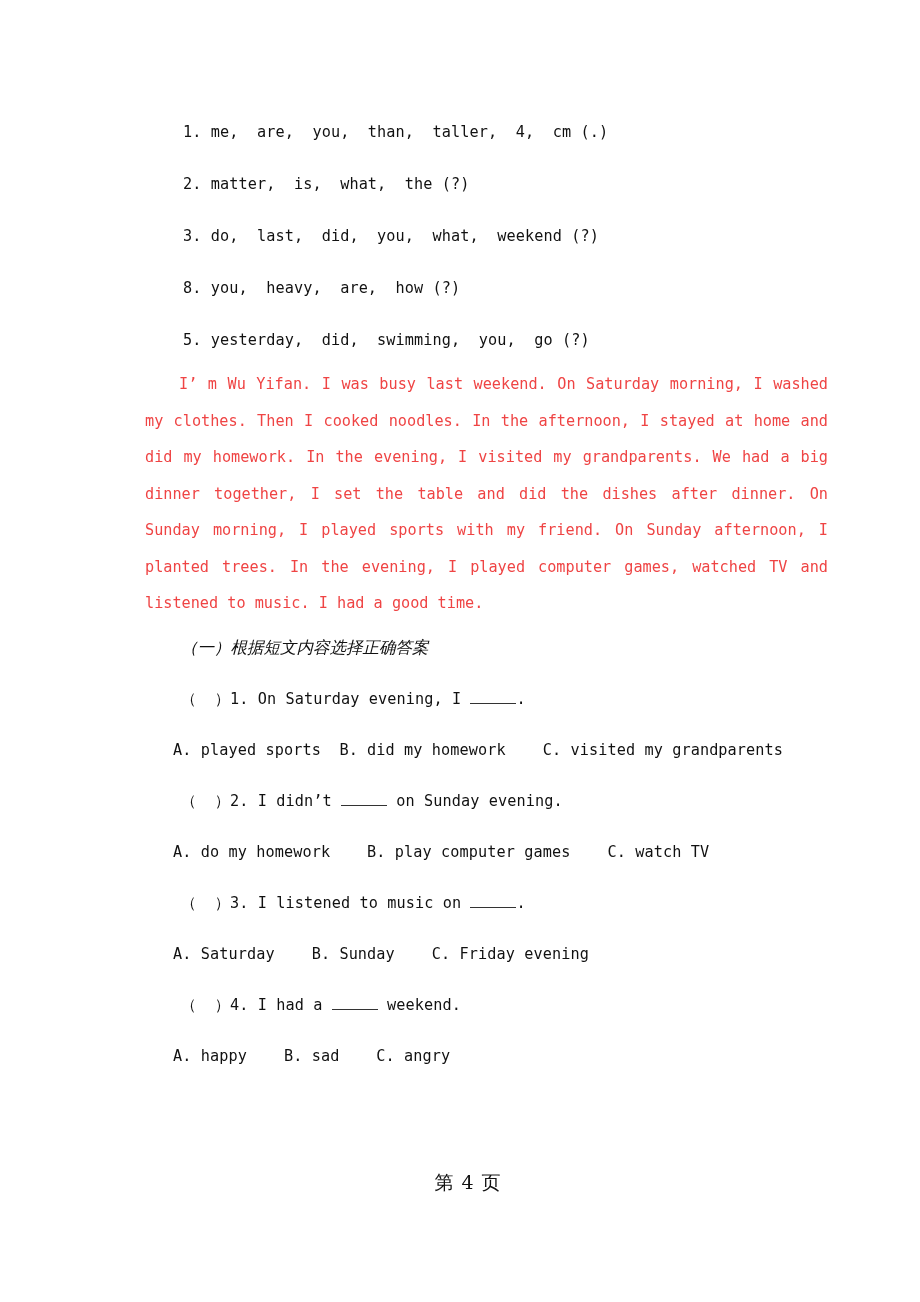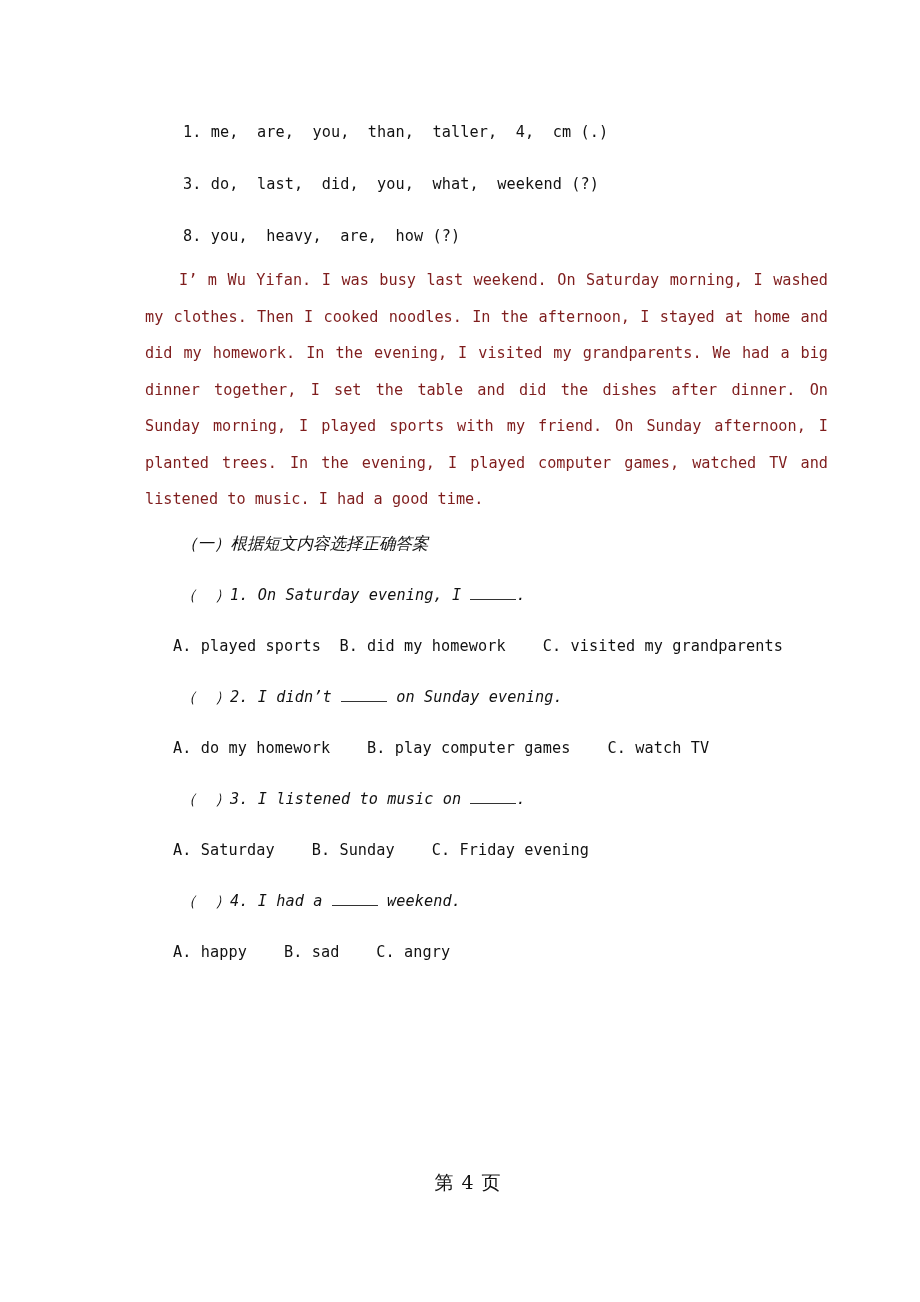--- a/index.html
+++ b/index.html
@@ -72,40 +72,39 @@
   .passage {
     margin: 0;
     padding: 0;
     width: 683px;
     text-align: justify;
     text-align-last: left;
     text-justify: inter-word;
     line-height: 36.5px;
     font-family: "DejaVu Sans Mono", "Liberation Mono", monospace;
     font-size: 15.2px;
-    color: #7f1d1d;
+    color: #ef4444;
   }
   .passage .indent { display: inline-block; width: 34px; }
 
   
   .subsection-heading {
     height: 52px;
     line-height: 52px;
     padding-left: 36px;
     font-style: italic;
   }
 
   
   .q-block { }
   .q-line {
     height: 51px;
     line-height: 51px;
     padding-left: 36px;
     white-space: pre;
-    font-style: italic;
   }
   .o-line {
     height: 51px;
     line-height: 51px;
     padding-left: 28px;
     white-space: pre;
   }
   .blank {
     display: inline-block;
     border-bottom: 1.2px solid #333;
@@ -128,22 +127,24 @@
 </style>
 </head>
 <body>
 
 <div class="page">
 
   <div class="content">
 
     <ul class="reorder-list">
       <li class="reorder-item en">1. me,  are,  you,  than,  taller,  4,  cm (.)</li>
+      <li class="reorder-item en">2. matter,  is,  what,  the (?)</li>
       <li class="reorder-item en">3. do,  last,  did,  you,  what,  weekend (?)</li>
       <li class="reorder-item en">8. you,  heavy,  are,  how (?)</li>
+      <li class="reorder-item en">5. yesterday,  did,  swimming,  you,  go (?)</li>
     </ul>
 
 
     <p class="passage"><span class="indent"></span><span>I’ m Wu Yifan. I was busy last weekend. On Saturday morning, I washed my clothes. Then I cooked noodles. In the afternoon, I stayed at home and did my homework. In the evening, I visited my grandparents. We had a big dinner together, I set the table and did the dishes after dinner. On Sunday morning, I played sports with my friend. On Sunday afternoon, I planted trees. In the evening, I played computer games, watched TV and listened to music. I had a good time.</span></p>
 
     <div class="subsection-heading cn">（一）根据短文内容选择正确答案</div>
 
     <div class="q-block">
       <div class="q-line en"><span>（  ）1. On Saturday evening, I </span><span class="blank w4"></span><span>.</span></div>
       <div class="o-line en">A. played sports  B. did my homework    C. visited my grandparents</div>

